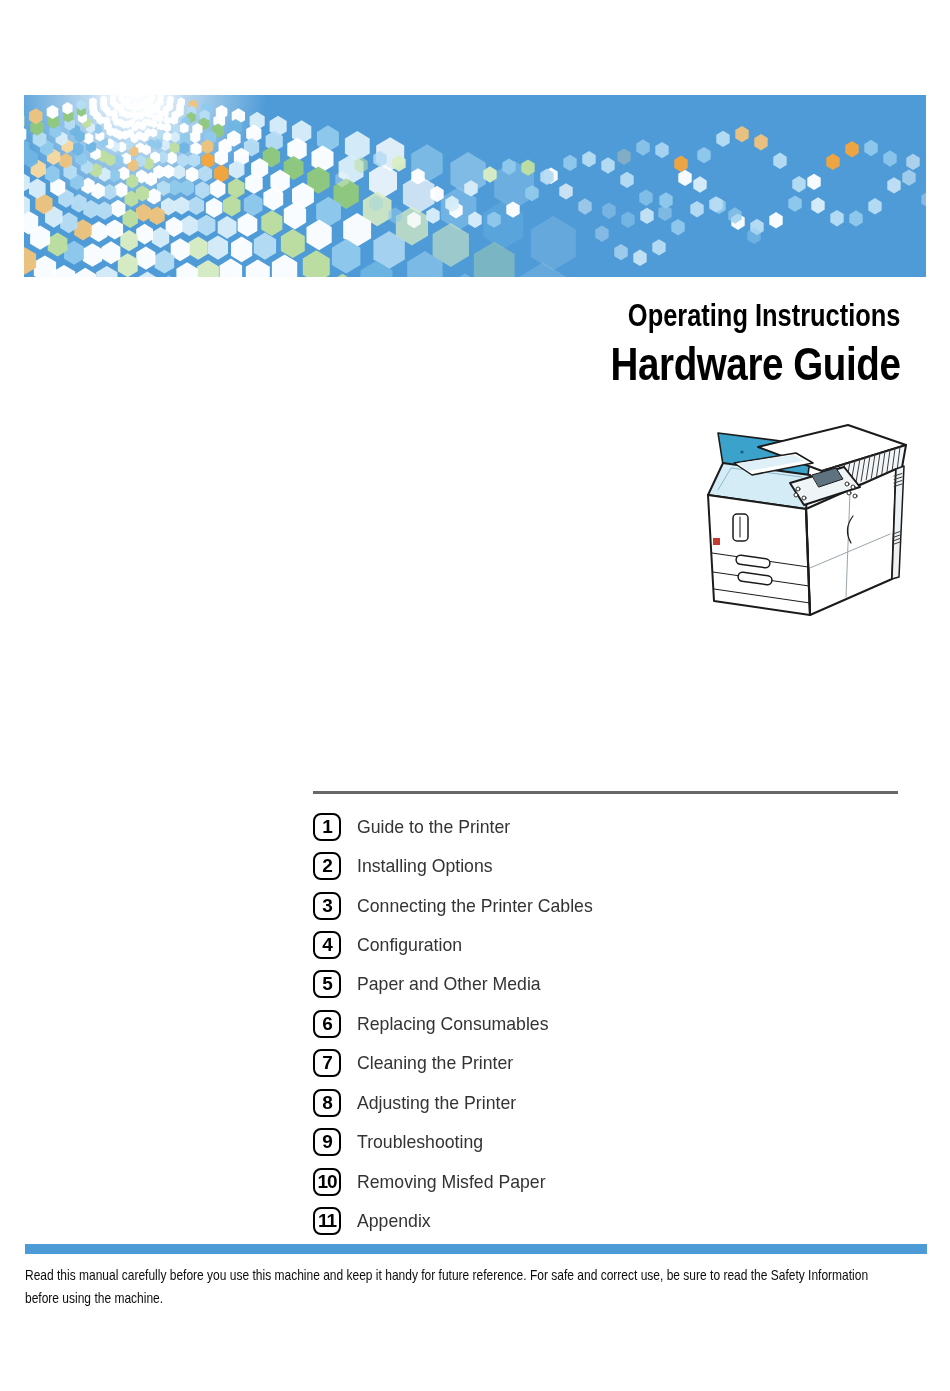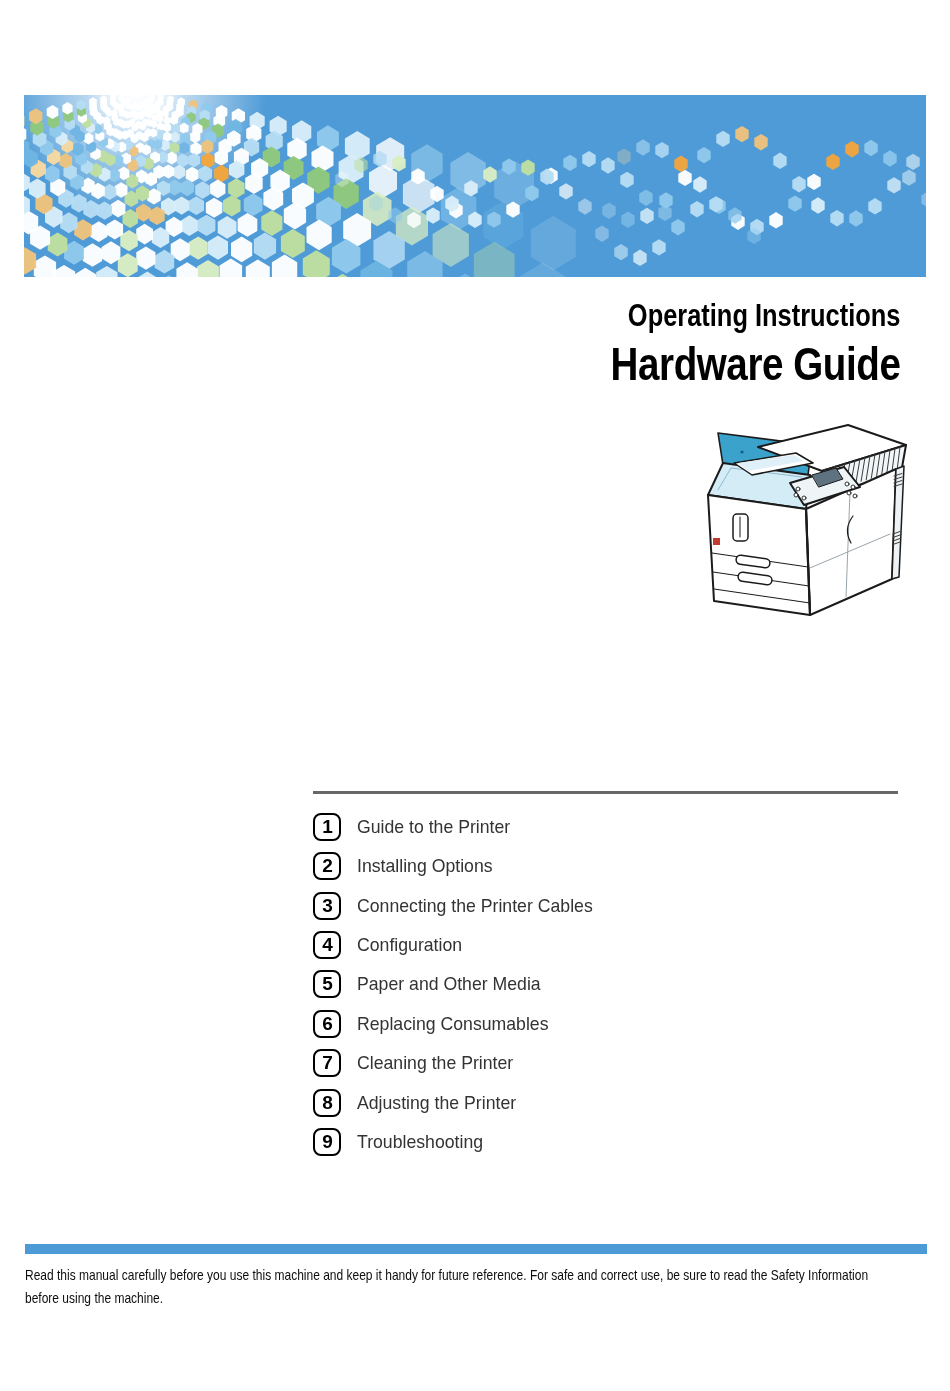--- a/index.html
+++ b/index.html
@@ -587,19 +587,27 @@
       <div class="toc-label">Cleaning the Printer</div>
     </div>
     <div class="toc-row">
       <div class="toc-badge">8</div>
       <div class="toc-label">Adjusting the Printer</div>
     </div>
     <div class="toc-row">
       <div class="toc-badge">9</div>
       <div class="toc-label">Troubleshooting</div>
     </div>
+    <div class="toc-row">
+      <div class="toc-badge">10</div>
+      <div class="toc-label">Removing Misfed Paper</div>
+    </div>
+    <div class="toc-row">
+      <div class="toc-badge">11</div>
+      <div class="toc-label">Appendix</div>
+    </div>
   </div>
 
 <div class="bottom-bar"></div>
 <div class="footer-text">
   <div>Read this manual carefully before you use this machine and keep it handy for future reference. For safe and correct use, be sure to read the Safety Information</div>
   <div>before using the machine.</div>
 </div>
 
 </body></html>

